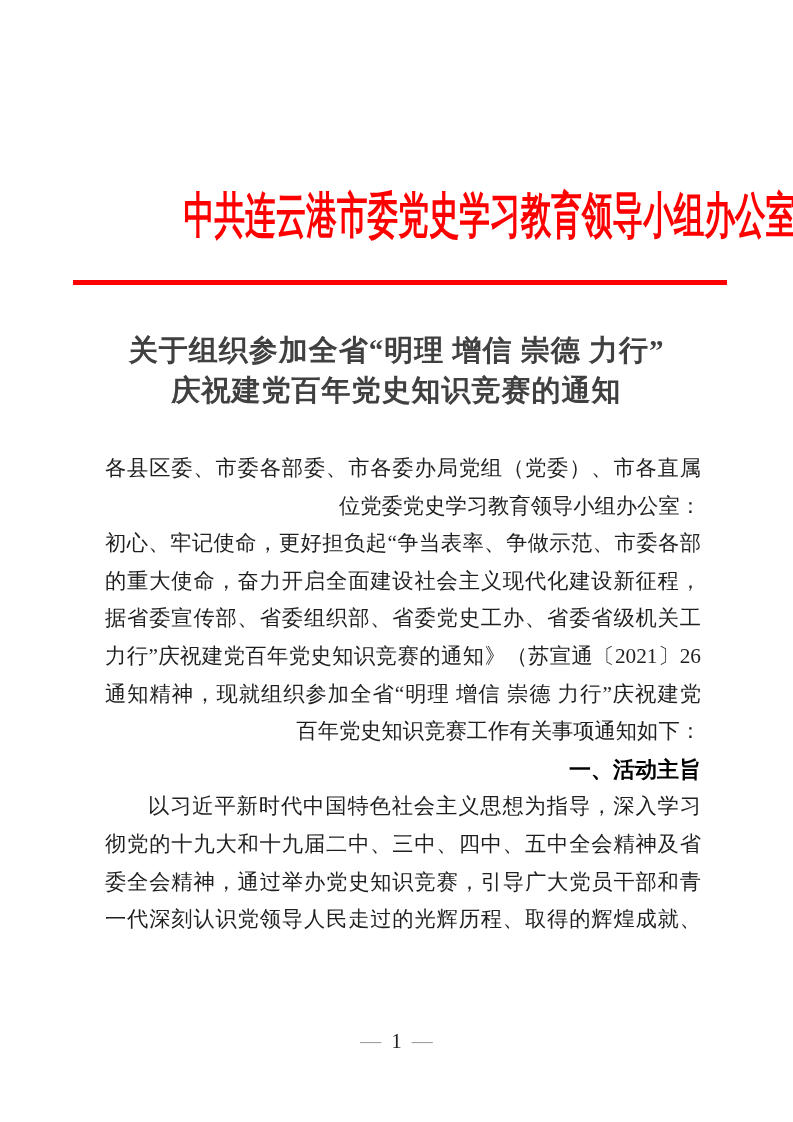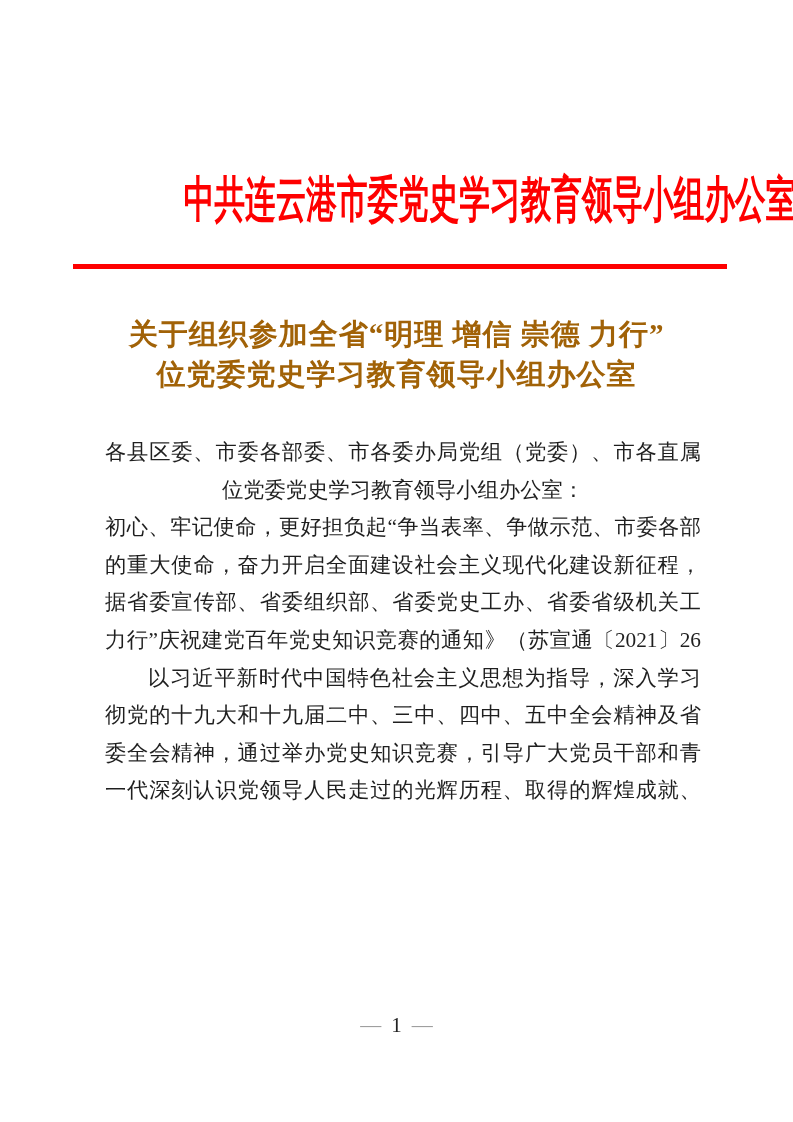--- a/index.html
+++ b/index.html
@@ -1,20 +1,20 @@
 <!DOCTYPE html>
 <html style="--header_red: #fe0000; --rule_red: #fe0000; --body_text: #1f1f1f; --footer_dash: #9a9a9a;"><head>
 <meta charset="utf-8">
 <style>
   html, body { margin: 0; padding: 0; background: #ffffff; }
   .page {
     position: relative;
     width: 793px;
     height: 1063px;
-    margin: 0 auto;
+    margin: 16px auto;
     background: #ffffff;
     overflow: hidden;
     font-family: "Liberation Serif", "DejaVu Serif", serif;
   }
 
   
   .letterhead {
     position: absolute;
     top: 172px;
     left: 0;
@@ -46,37 +46,37 @@
   .doc-title {
     position: absolute;
     top: 314px;
     left: 0;
     width: 793px;
     text-align: center;
     font-weight: bold;
     font-size: 29px;
     line-height: 40px;
     letter-spacing: 1px;
-    color: #a16207;
+    color: #404040;
   }
 
   
   .doc-body {
     position: absolute;
     top: 434px;
     left: 105px;
     width: 596px;
     font-size: 21.3px;
     color: var(--body_text, #1f1f1f);
   }
   .line {
     height: 37.6px;
     line-height: 37.6px;
     overflow: hidden;
-    text-align: center;
+    text-align: right;
   }
   .line.j {
     text-align: justify;
     text-align-last: justify;
   }
   .line.ind { text-indent: 43px; }
   .line.heading {
     font-family: "Liberation Sans", "DejaVu Sans", sans-serif;
     font-weight: bold;
     font-size: 22px;
@@ -107,30 +107,33 @@
 <div class="page">
 
   <div class="letterhead">
     <span class="letterhead-text">中共连云港市委党史学习教育领导小组办公室</span>
   </div>
 
   <div class="red-rule"></div>
 
   <div class="doc-title">
     <div>关于组织参加全省“明理 增信 崇德 力行”</div>
-    <div>位党委党史学习教育领导小组办公室</div>
+    <div>庆祝建党百年党史知识竞赛的通知</div>
   </div>
 
   <div class="doc-body">
     <div class="line j">各县区委、市委各部委、市各委办局党组（党委）、市各直属单</div>
     <div class="line">位党委党史学习教育领导小组办公室：</div>
     <div class="line j">初心、牢记使命，更好担负起“争当表率、争做示范、市委各部委”</div>
     <div class="line j">的重大使命，奋力开启全面建设社会主义现代化建设新征程，根</div>
     <div class="line j">据省委宣传部、省委组织部、省委党史工办、省委省级机关工委、</div>
     <div class="line j">力行”庆祝建党百年党史知识竞赛的通知》（苏宣通〔2021〕26 号）</div>
+    <div class="line j">通知精神，现就组织参加全省“明理 增信 崇德 力行”庆祝建党</div>
+    <div class="line">百年党史知识竞赛工作有关事项通知如下：</div>
+    <div class="line heading">一、活动主旨</div>
     <div class="line j ind">以习近平新时代中国特色社会主义思想为指导，深入学习贯</div>
     <div class="line j">彻党的十九大和十九届二中、三中、四中、五中全会精神及省市</div>
     <div class="line j">委全会精神，通过举办党史知识竞赛，引导广大党员干部和青年</div>
     <div class="line j">一代深刻认识党领导人民走过的光辉历程、取得的辉煌成就、作</div>
   </div>
 
   <div class="footer">
     <span class="dash">—</span><span>1</span><span class="dash">—</span>
   </div>
 

